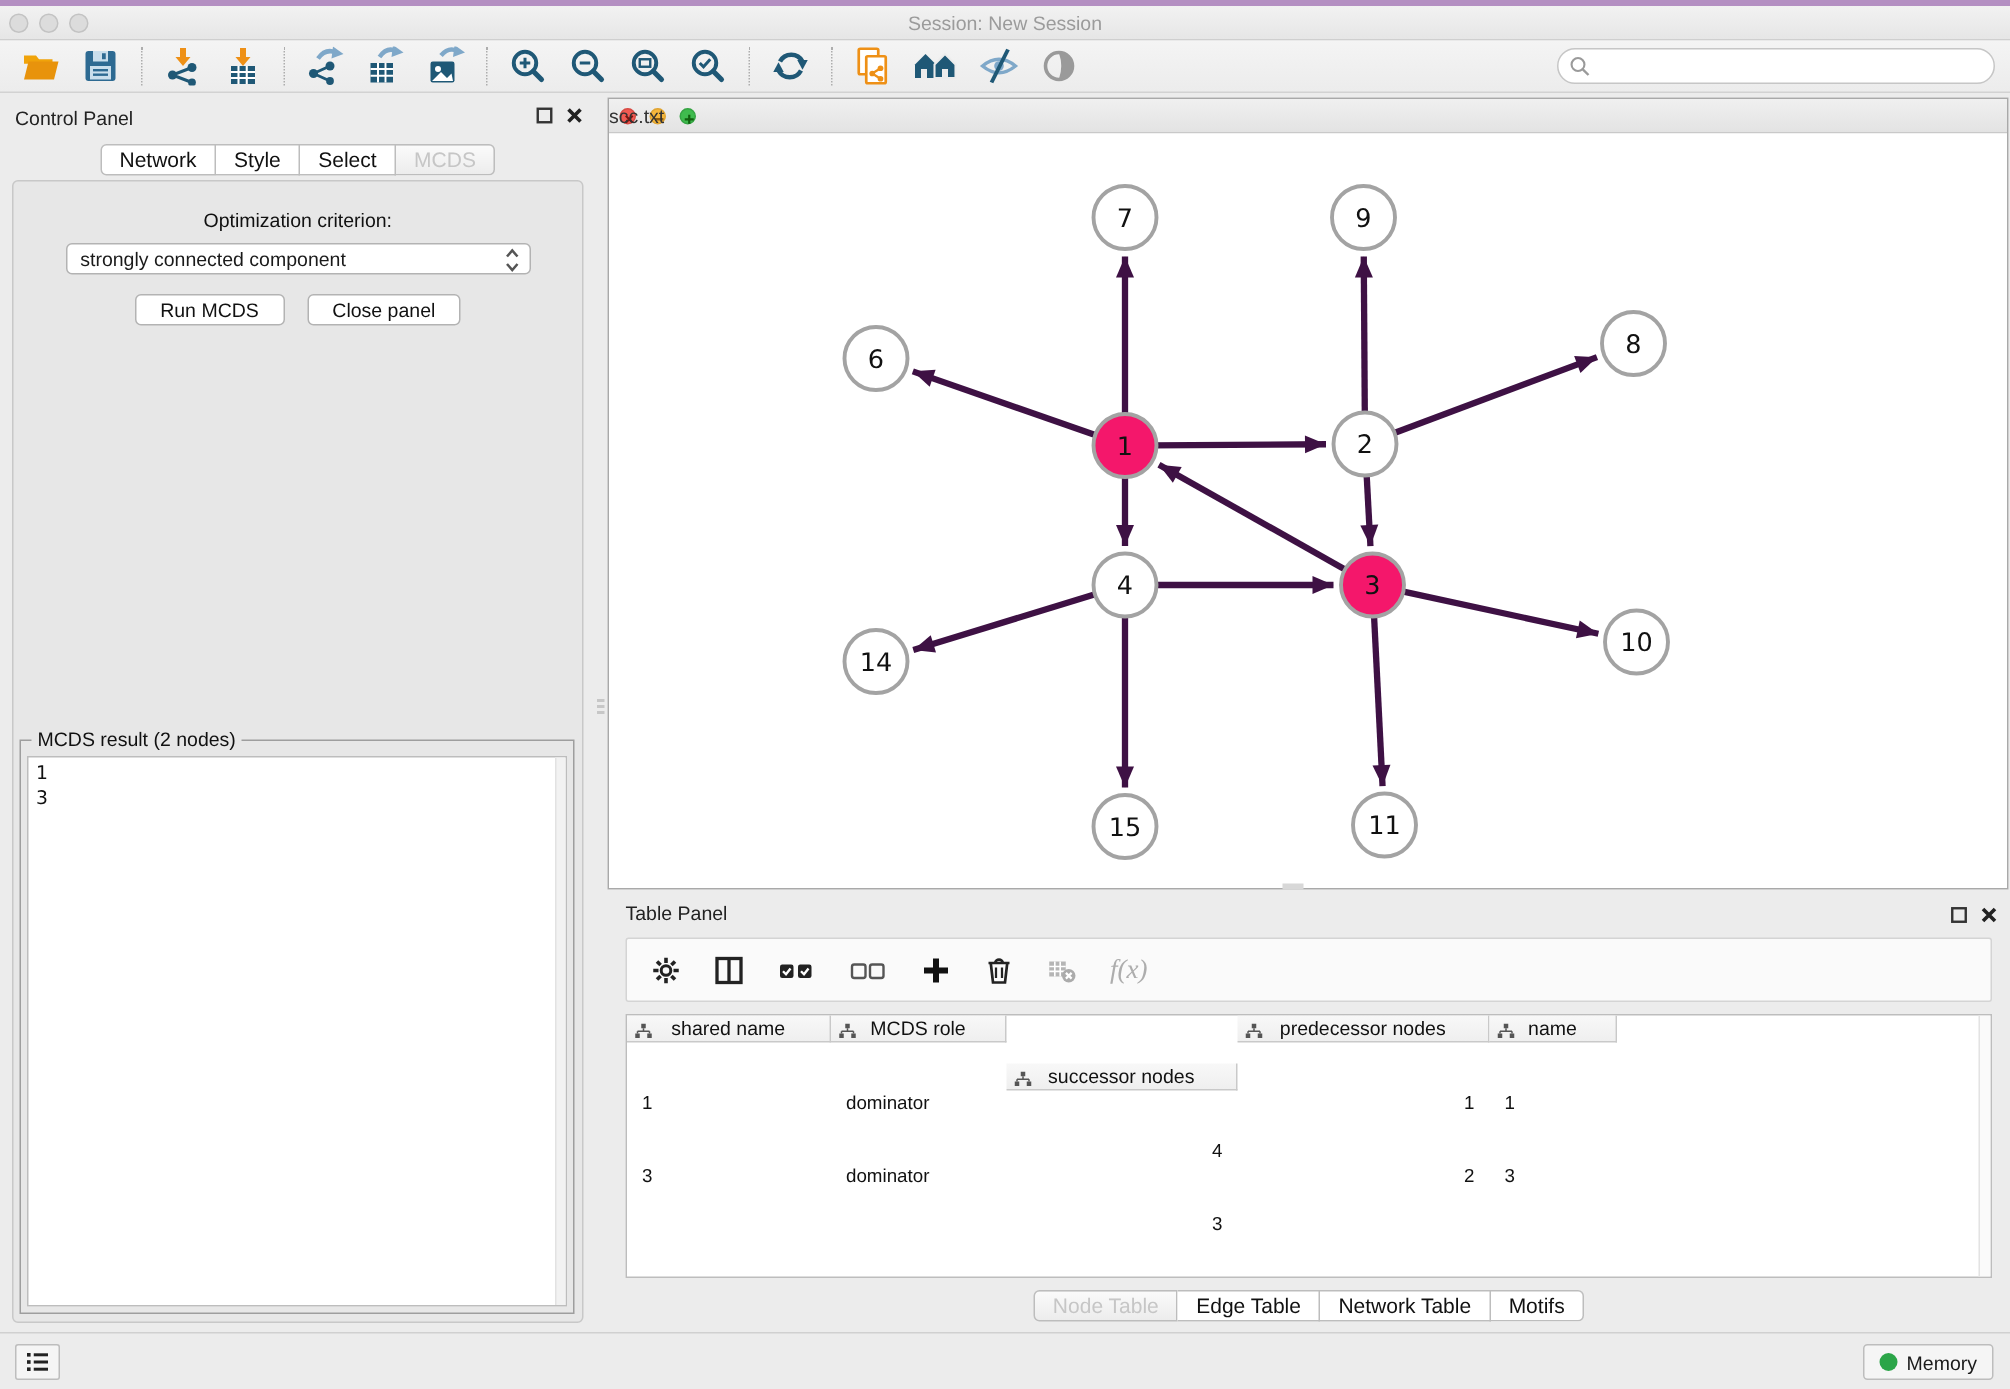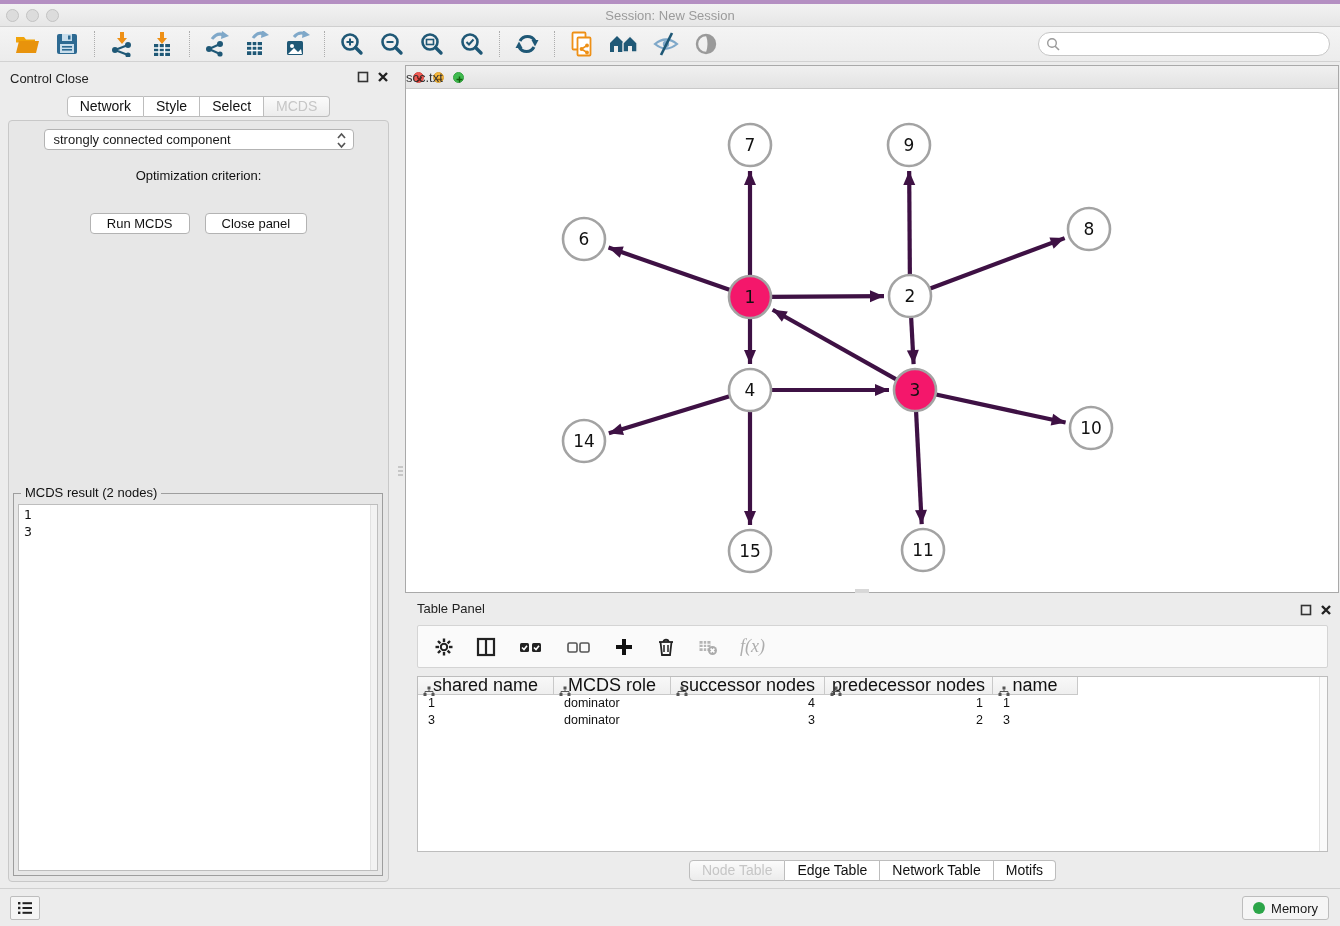--- a/index.html
+++ b/index.html
@@ -30,21 +30,21 @@
   .float-btn, .close-btn { width:12px; height:12px; display:inline-block; cursor:pointer; }
   .cp-tabs { position:absolute; top:34px; left:0; width:100%; display:flex; justify-content:center; }
   .seg-tab { height:21px; line-height:19px; padding:0 12px; background:#fff; border:1px solid #BDBDBD; border-left:none; font-size:14px; cursor:pointer; color:#111; }
   .seg-tab:first-child { border-left:1px solid #BDBDBD; border-radius:4px 0 0 4px; }
   .seg-tab:last-child { border-radius:0 4px 4px 0; }
   .seg-tab.active { background:linear-gradient(#FBFBFB,#ECECEC); color:#C6C6C6; }
   #cp-body { position:absolute; top:58px; left:8px; width:381px; height:762px; background:#E7E7E7; border:1px solid #C8C8C8; border-radius:4px; }
   #opt-label { text-align:center; margin-top:18px; font-size:13px; color:#111; }
   #criterion-select { position:relative; margin:8px auto 0 auto; width:310px; height:21px; background:#fff; border:1px solid #B3B3B3; border-radius:4px; line-height:19px; padding-left:9px; font-size:13px; cursor:pointer; }
   #criterion-arrows { position:absolute; right:6px; top:2px; }
-  .cp-buttons { display:flex; justify-content:center; gap:15px; margin-top:30px; }
+  .cp-buttons { display:flex; justify-content:center; gap:15px; margin-top:13px; }
   .cp-btn { height:21px; line-height:19px; padding:0 16px; background:#fff; border:1px solid #B3B3B3; border-radius:4px; font-size:13px; cursor:pointer; color:#111; }
   #result-box { position:absolute; left:3px; right:4px; top:372px; bottom:5px; border:1px solid #9E9E9E; margin:0 1px; }
   #result-legend { position:absolute; top:-9px; left:7px; background:#E7E7E7; padding:0 4px; font-size:13px; color:#111; }
   #result-area { position:absolute; inset:10px 4px 4px 4px; background:#fff; border:1px solid #BDBDBD; }
   #result-scroll { position:absolute; right:0; top:0; bottom:0; width:7px; background:#F2F2F2; border-left:1px solid #E2E2E2; }
   #result-text { font-family:"DejaVu Sans","Liberation Sans",sans-serif; font-size:12.5px; line-height:17px; padding:1px 5px; white-space:pre; color:#111; }
 
   
   #network-window { position:absolute; top:65px; left:405px; width:934px; height:528px; background:#fff; border:1px solid #A9A9A9; }
   #nw-titlebar { position:relative; height:23px; background:linear-gradient(#F0F0F0,#E3E3E3); border-bottom:1px solid #C9C9C9; }
@@ -55,24 +55,24 @@
   
   #table-panel { position:absolute; top:595px; left:405px; width:935px; height:293px; background:#ECECEC; }
   #tp-header { position:relative; height:26px; }
   #tp-title { position:absolute; left:12px; top:6px; font-size:13px; color:#222; }
   #tp-toolbar { position:absolute; top:30px; left:12px; right:12px; height:43px; background:#FAFAFA; border:1px solid #D4D4D4; border-radius:2px; display:flex; align-items:center; gap:22px; padding-left:16px; }
   .tp-icon { width:20px; height:20px; display:inline-block; cursor:pointer; }
   #fx-label { font-family:"Liberation Serif","DejaVu Serif",serif; font-style:italic; color:#ADADAD; font-size:18px; cursor:default; }
   #node-table { position:absolute; top:81px; left:12px; right:12px; bottom:36px; background:#fff; border:1px solid #BDBDBD; overflow:hidden; }
   #nt-scroll { position:absolute; right:0; top:0; bottom:0; width:8px; background:#FAFAFA; border-left:1px solid #E3E3E3; }
   .t-row { display:flex; }
-  .t-hcell { display:flex; align-items:center; justify-content:center; gap:5px; height:18px; background:linear-gradient(#F8F8F8,#EFEFEF); border-right:1px solid #C9C9C9; border-bottom:1px solid #C9C9C9; font-size:18px; color:#111; cursor:pointer; position:relative; }
+  .t-hcell { display:flex; align-items:center; justify-content:center; gap:5px; height:18px; background:linear-gradient(#F8F8F8,#EFEFEF); border-right:1px solid #C9C9C9; border-bottom:1px solid #C9C9C9; font-size:13px; color:#111; cursor:pointer; position:relative; }
   .t-hcell .hicon { position:absolute; left:5px; top:4px; }
   .t-cell { height:17px; line-height:17px; font-size:12.5px; padding:0 10px; color:#111; }
-  .c0 { width:136px; } .c1 { width:117px; } .c2 { width:154px; } .c3 { width:168px; } .c4 { width:85px; }
+  .c0 { width:136px; } .c1 { width:117px; } .c2 { width:154px;margin-top:32px; } .c3 { width:168px; } .c4 { width:85px; }
   .al-r { text-align:right; } .al-l { text-align:left; }
   #tp-tabs { position:absolute; bottom:7px; left:0; width:100%; display:flex; justify-content:center; }
   
   #status-bar { position:absolute; top:888px; left:0; width:1340px; height:38px; background:#ECECEC; border-top:1px solid #D0D0D0; }
   #list-button { position:absolute; left:10px; top:7px; width:30px; height:24px; background:#F5F5F5; border:1px solid #BDBDBD; border-radius:2px; display:flex; align-items:center; justify-content:center; cursor:pointer; }
   #memory-button { position:absolute; right:11px; top:7px; height:24px; background:#F5F5F5; border:1px solid #BDBDBD; border-radius:3px; display:flex; align-items:center; gap:6px; padding:0 10px; font-size:13px; cursor:pointer; }
   #memory-dot { width:12px; height:12px; border-radius:50%; background:#2BA548; }
   
   #v-grip { position:absolute; left:398px; top:466px; width:5px; height:14px; display:flex; flex-direction:column; gap:2px; }
   #v-grip i { height:2px; background:#C7C7C7; }
@@ -222,48 +222,48 @@
     <span id="search-icon">
       <svg width="14" height="14" viewBox="0 0 14 14">
           <circle cx="6" cy="6" r="4.3" fill="none" stroke="#9A9A9A" stroke-width="1.4"></circle>
           <path d="M9.2 9.2 L13 13" stroke="#9A9A9A" stroke-width="1.6"></path>
         </svg></span>
   </div>
 </div>
 
 <div id="control-panel">
   <div id="cp-header">
-    <span id="cp-title">Control Close</span>
+    <span id="cp-title">Control Panel</span>
     <span class="win-btns">
       <span class="float-btn">
         <svg width="12" height="12" viewBox="0 0 12 12">
             <rect x="1.5" y="1.5" width="9" height="9" fill="none" stroke="#333" stroke-width="1.6"></rect>
           </svg></span>
       <span class="close-btn">
         <svg width="12" height="12" viewBox="0 0 12 12">
             <path d="M2 2 L10 10 M10 2 L2 10" stroke="#222" stroke-width="2.4"></path>
           </svg></span>
     </span>
   </div>
   <div class="cp-tabs">
     <span class="seg-tab">Network</span>
     <span class="seg-tab">Style</span>
     <span class="seg-tab">Select</span>
     <span class="seg-tab active">MCDS</span>
   </div>
   <div id="cp-body">
+    <div id="opt-label">Optimization criterion:</div>
     <div id="criterion-select">
       <span>strongly connected component</span>
       <span id="criterion-arrows">
         <svg width="11" height="17" viewBox="0 0 11 17">
             <path d="M2 6 L5.5 2 L9 6" fill="none" stroke="#555" stroke-width="1.7"></path>
             <path d="M2 11 L5.5 15 L9 11" fill="none" stroke="#555" stroke-width="1.7"></path>
           </svg></span>
     </div>
-    <div id="opt-label">Optimization criterion:</div>
     <div class="cp-buttons">
       <span class="cp-btn">Run MCDS</span>
       <span class="cp-btn">Close panel</span>
     </div>
     <div id="result-box">
       <span id="result-legend">MCDS result (2 nodes)</span>
       <div id="result-area">
         <pre id="result-text">1
 3</pre>
         <span id="result-scroll"></span>

